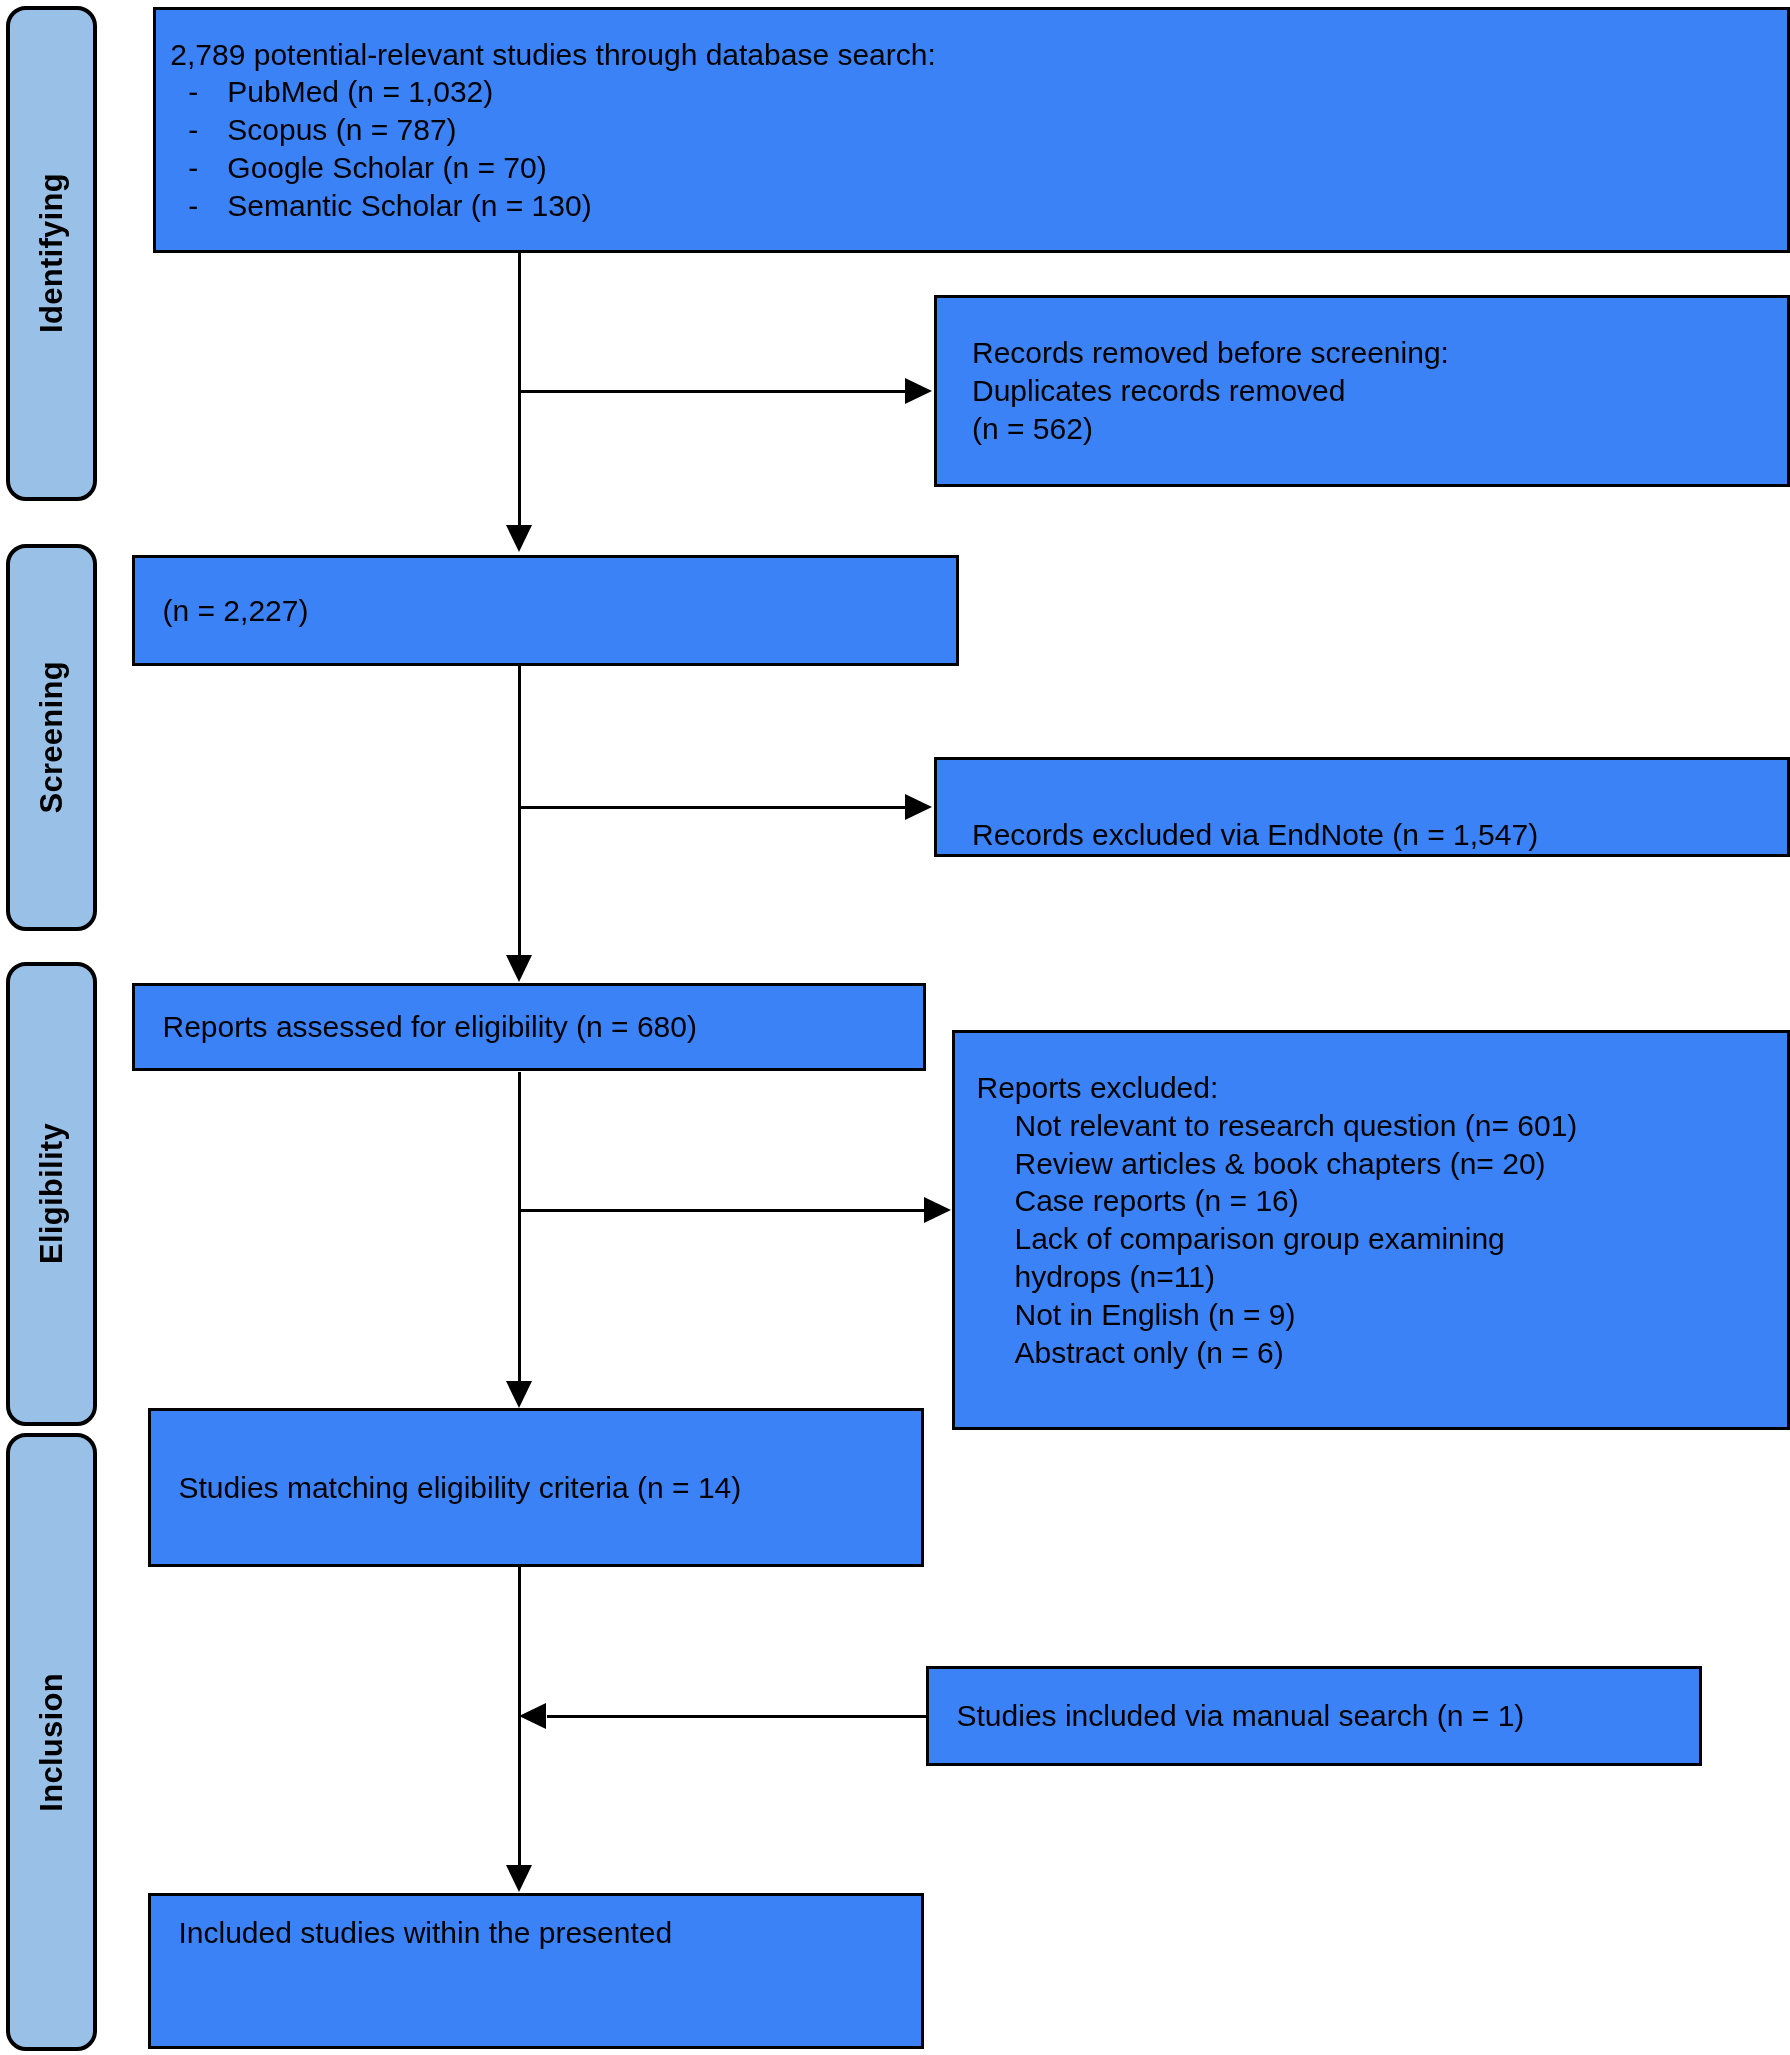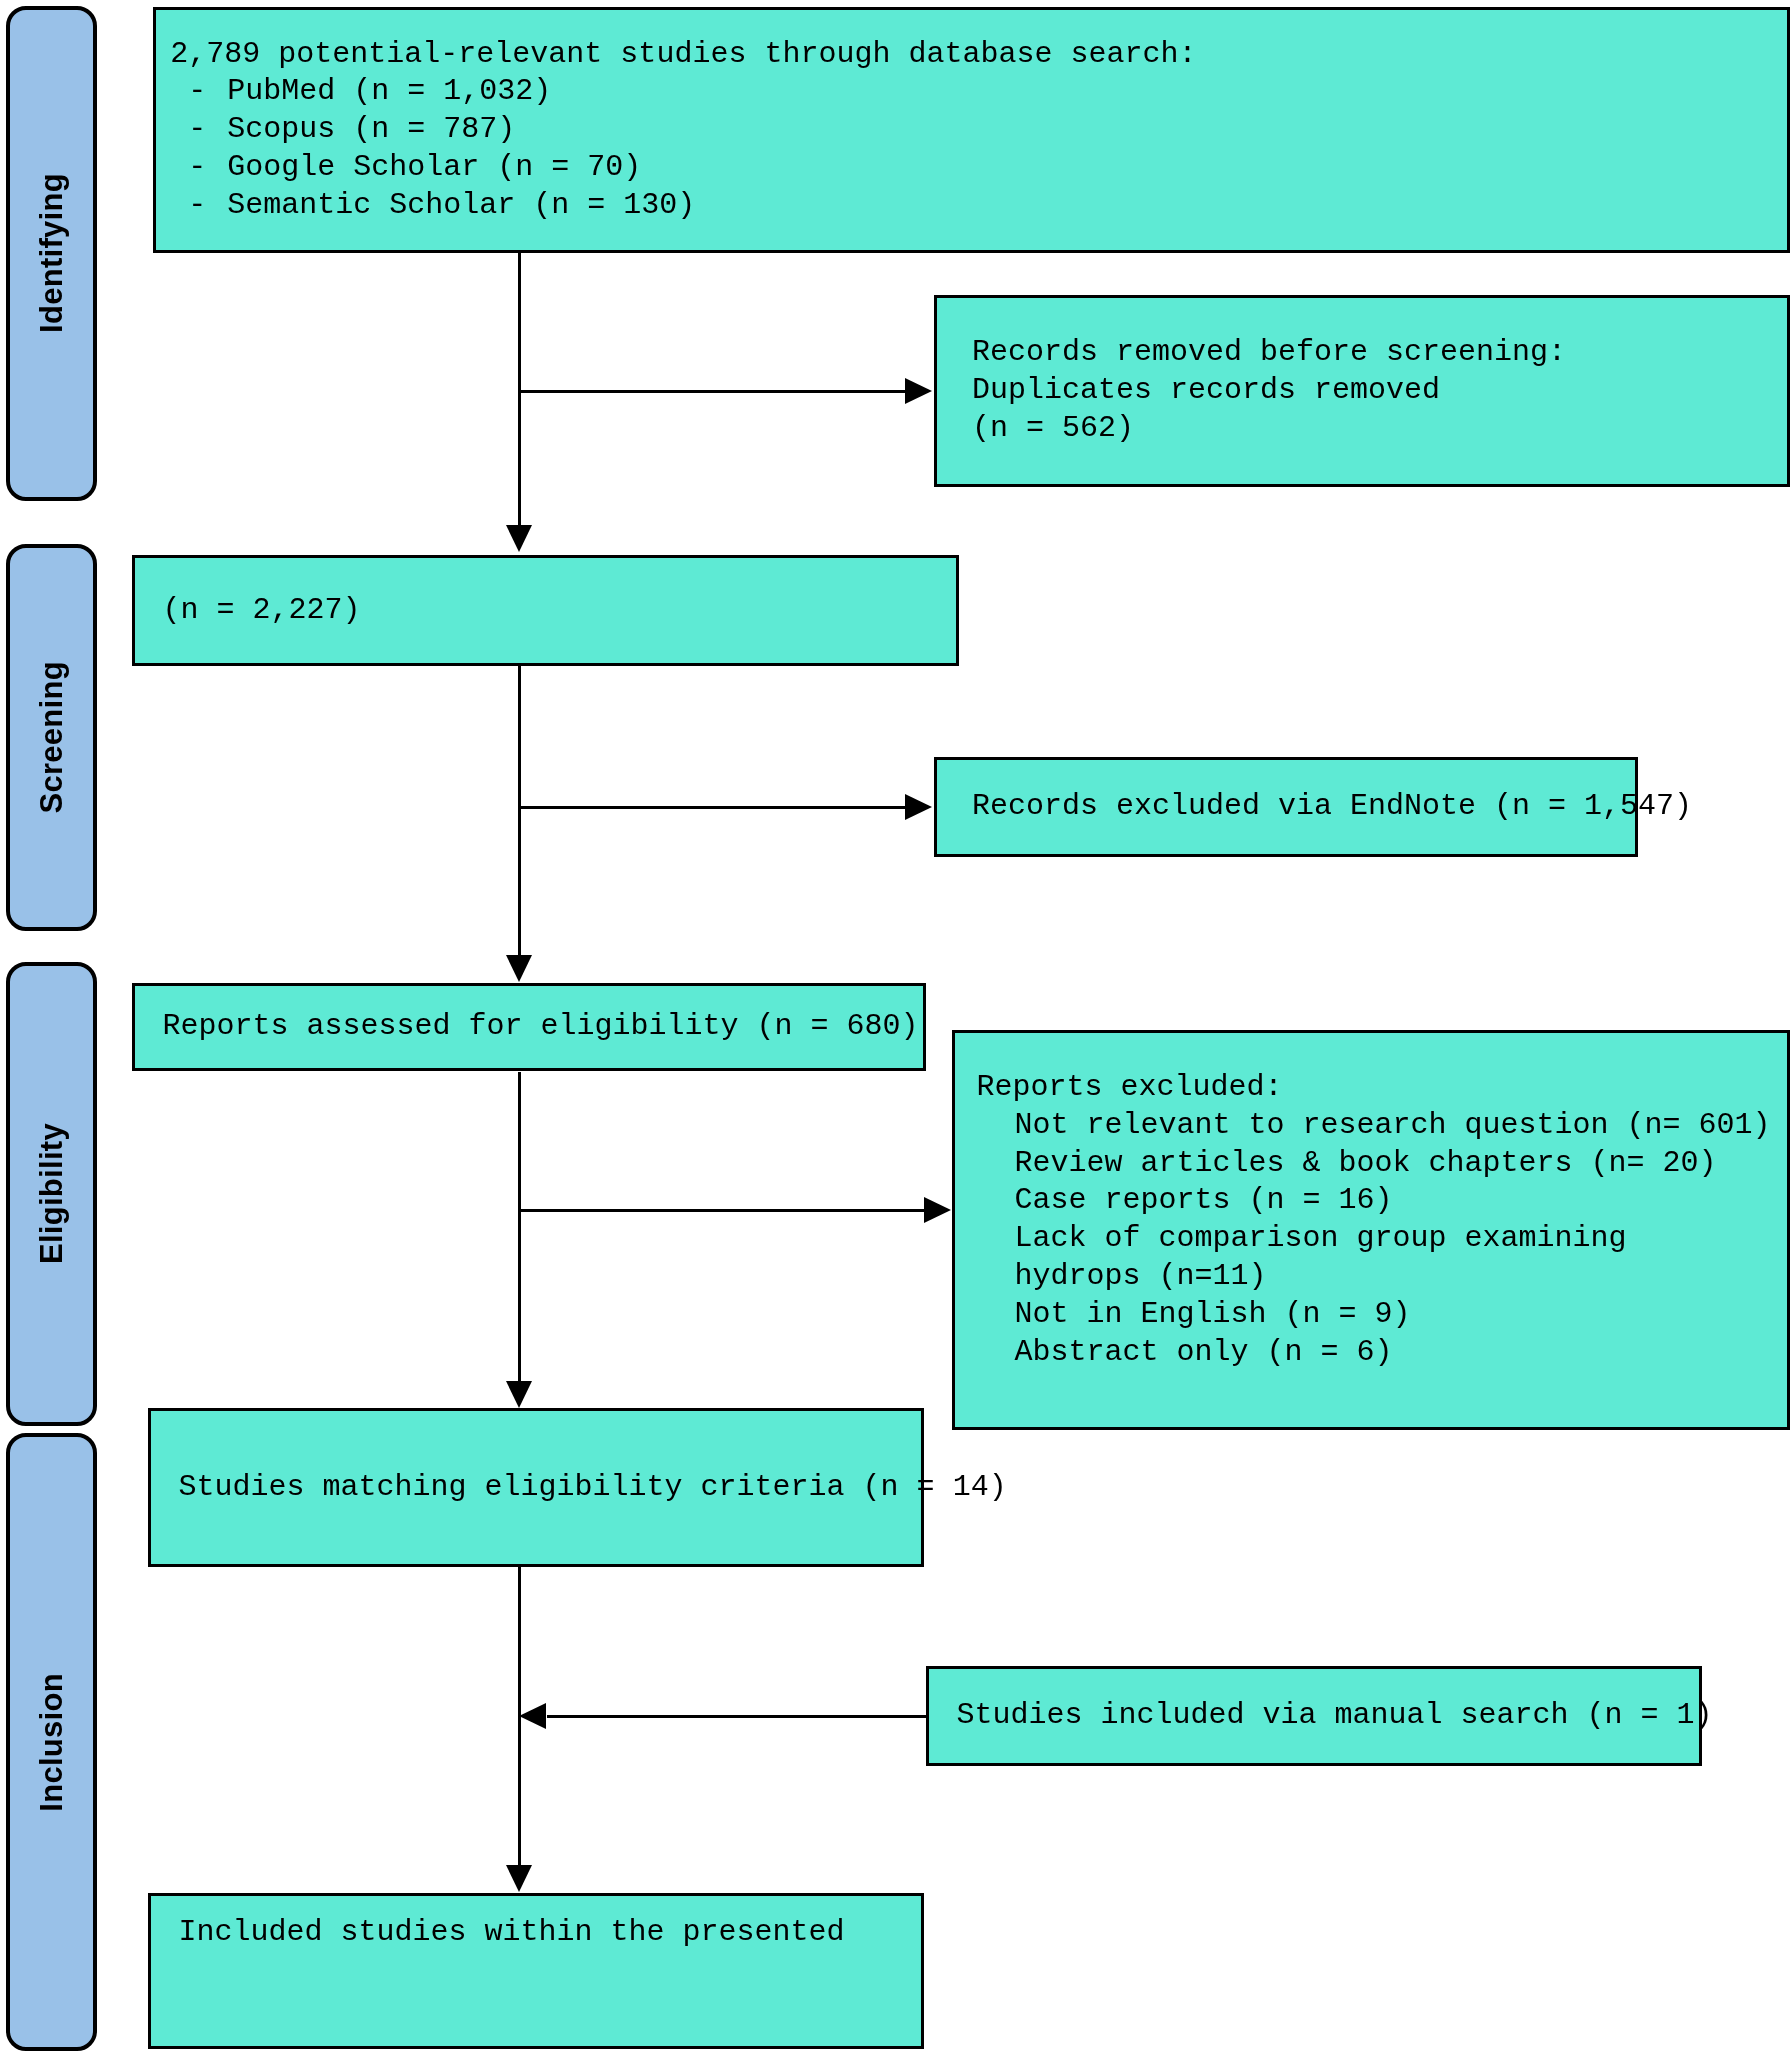--- a/index.html
+++ b/index.html
@@ -36,25 +36,24 @@
     font-weight: bold;
     color: #000000;
     letter-spacing: 0.3px;
     white-space: nowrap;
   }
 
   
   .box {
     position: absolute;
     box-sizing: border-box;
-    background: #5eead4;
+    background: #3b82f6;
     border: 3.6px solid #000000;
     display: flex;
     align-items: center;
-    font-family: Liberation Mono, monospace;
   }
   .box-inner {
     padding: 0 14.3px;
     width: 100%;
     box-sizing: border-box;
   }
   .box p {
     margin: 0;
     font-size: 30px;
     line-height: 1.26;
@@ -172,21 +171,21 @@
       <p>(n = 562)</p>
     </div>
   </div>
 
   <div class="box" style="left:132px; top:555px; width:827px; height:111px;">
     <div class="box-inner" style="padding-left:27.5px;">
       <p>(n = 2,227)</p>
     </div>
   </div>
 
-  <div class="box" style="left:934px; top:757px; width:704px; height:100px;">
+  <div class="box" style="left:934px; top:757px; width:856px; height:100px;align-items:flex-end;">
     <div class="box-inner" style="padding-left:35px;">
       <p>Records excluded via EndNote (n = 1,547)</p>
     </div>
   </div>
 
   <div class="box" style="left:132px; top:983px; width:794px; height:88px;">
     <div class="box-inner" style="padding-left:27.5px;">
       <p>Reports assessed for eligibility (n = 680)</p>
     </div>
   </div>

